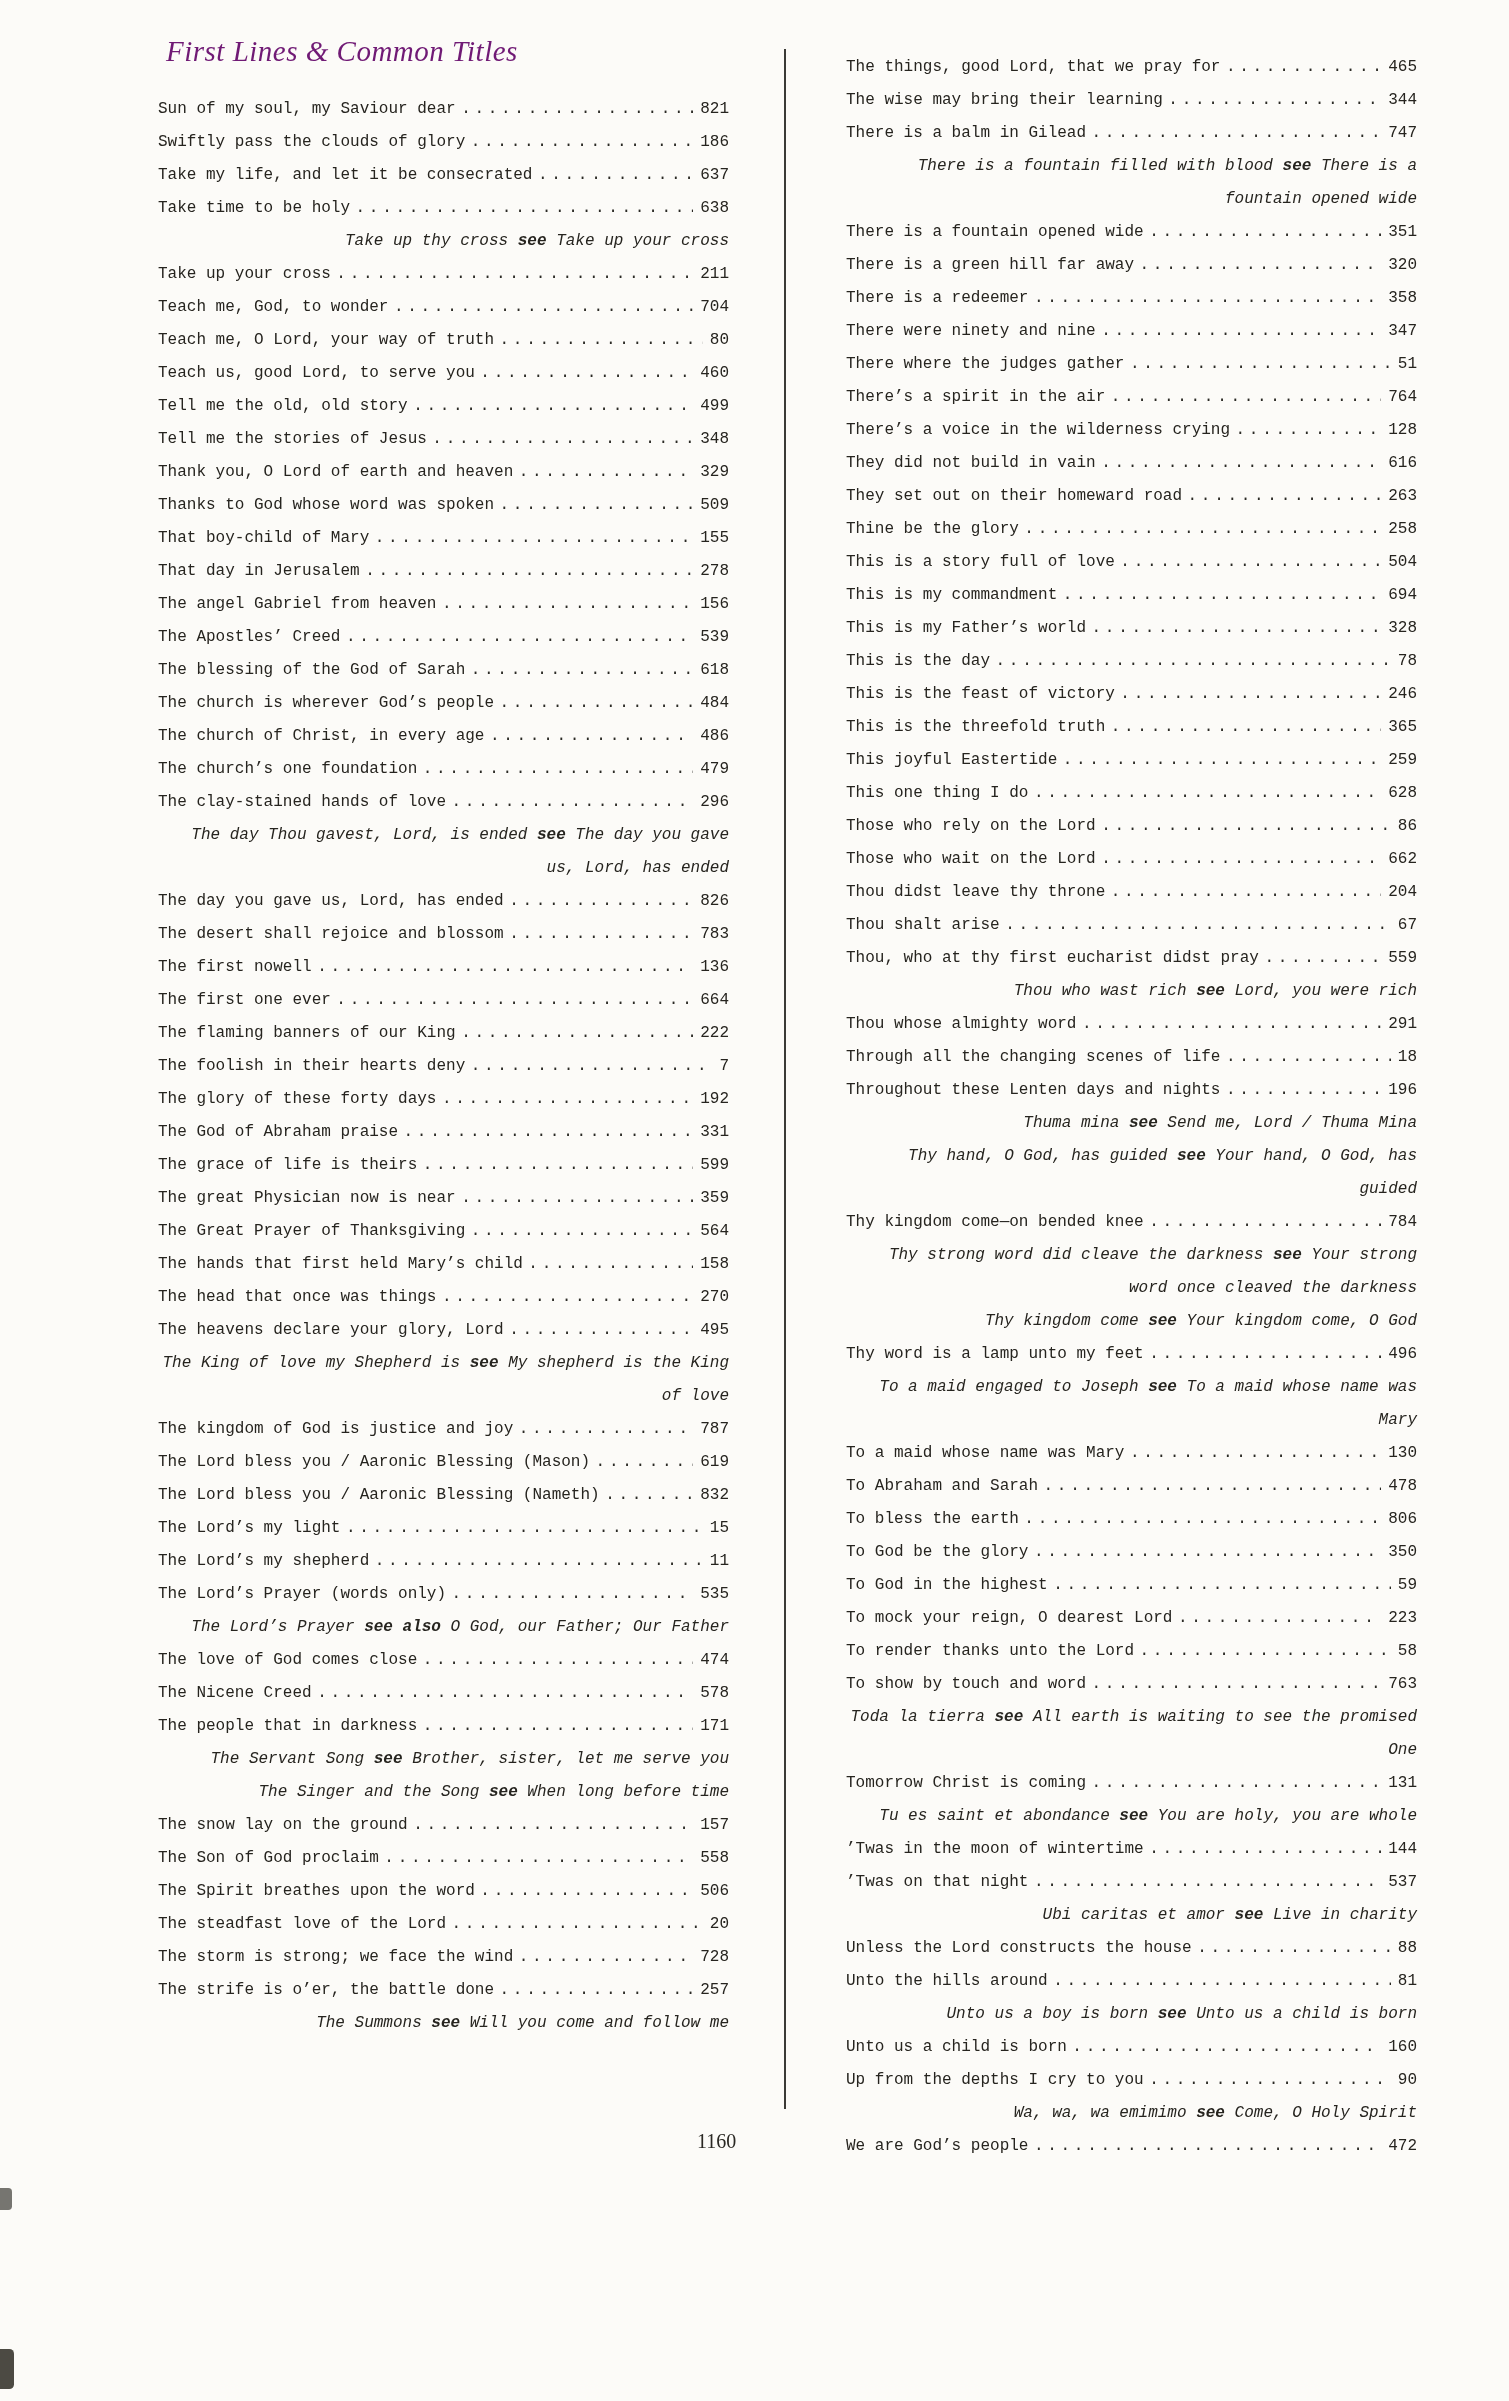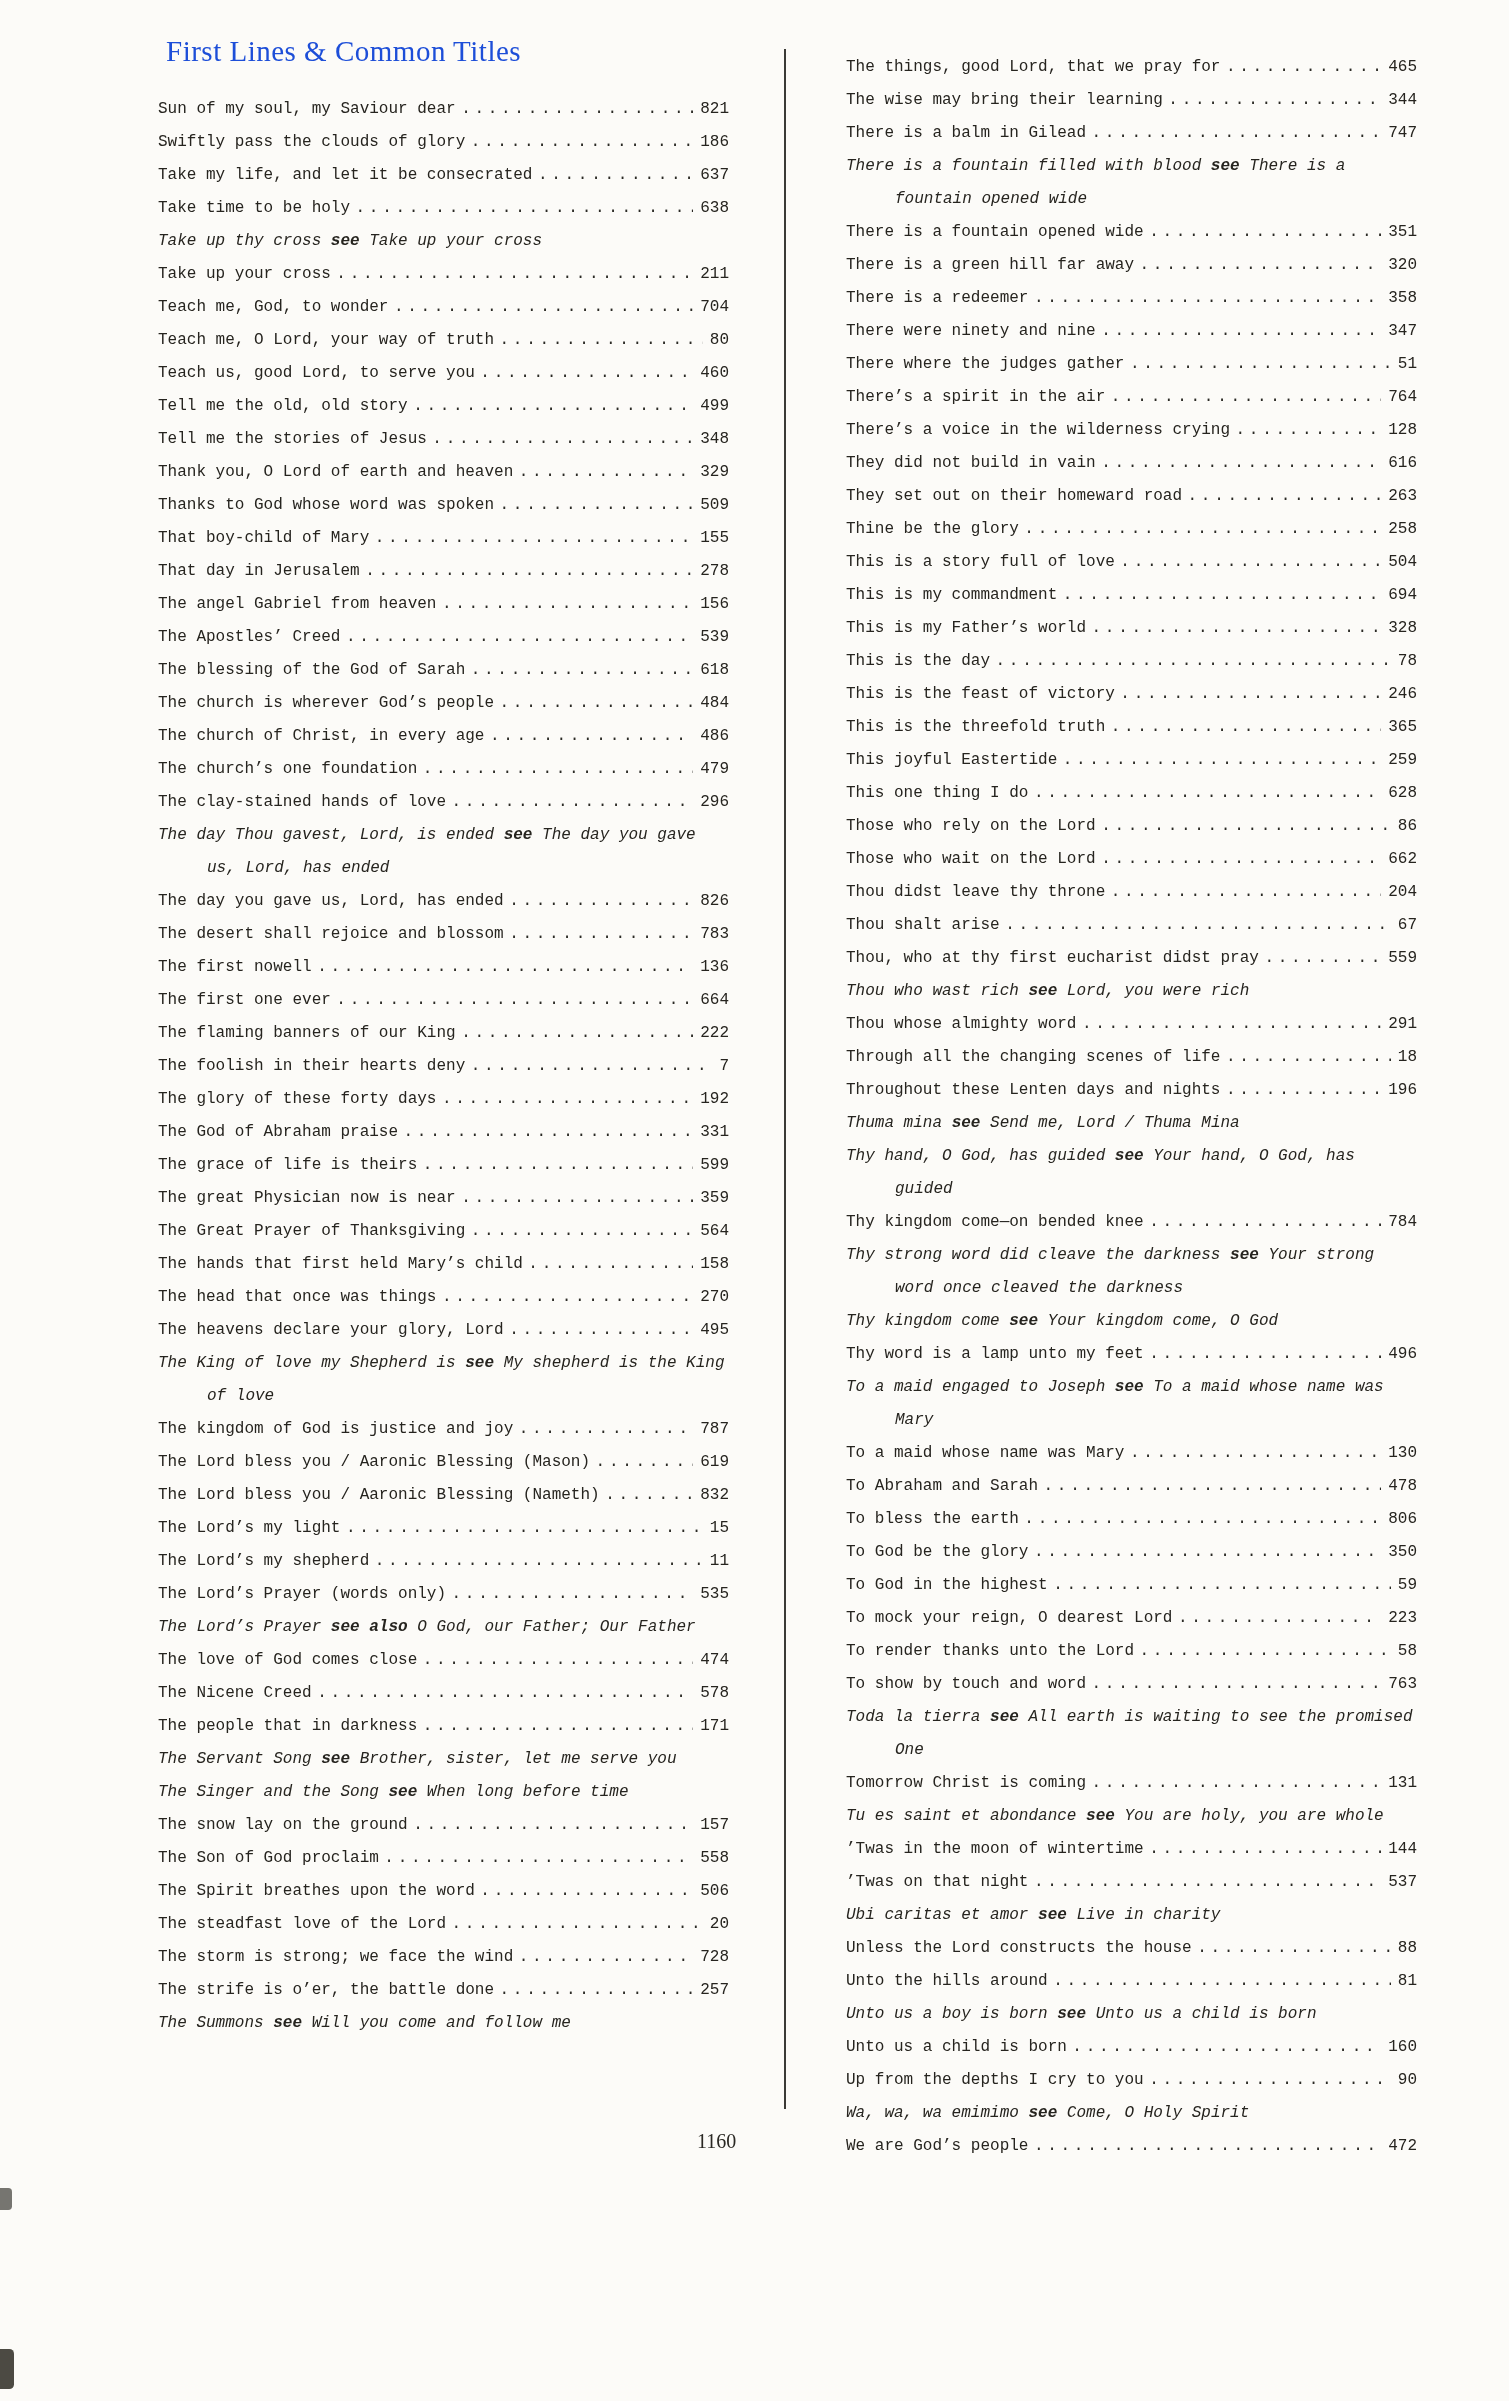--- a/index.html
+++ b/index.html
@@ -15,21 +15,22 @@
     overflow: hidden;
   }
   .heading {
     position: absolute;
     left: 166px;
     top: 35px;
     margin: 0;
     font-size: 29px;
     font-weight: 500;
     letter-spacing: 0.5px;
-    color: #1d4ed8;
+    color: #701a75;
+    font-style: italic;
   }
   .col {
     position: absolute;
     width: 571px;
     font-size: 16px;
     line-height: 33px;
     font-family: Liberation Mono, monospace;
   }
   .col.left  { left: 158px; top: 93px; }
   .col.right { left: 846px; top: 51px;  }
@@ -57,20 +58,21 @@
   }
   .row .dots::after {
     content: "....................................................................................................";
     letter-spacing: 3.7px;
   }
   .row .n { flex: 0 0 auto; text-align: right; }
   .xref {
     font-style: italic;
     padding-left: 49px;
     text-indent: -49px;
+    text-align: right;
   }
   .xref .see { font-weight: 700; }
   .page-num {
     position: absolute;
     left: 697px;
     top: 2130px;
     width: 101px;
     font-size: 20px;
     color: #2a2823;
   }

